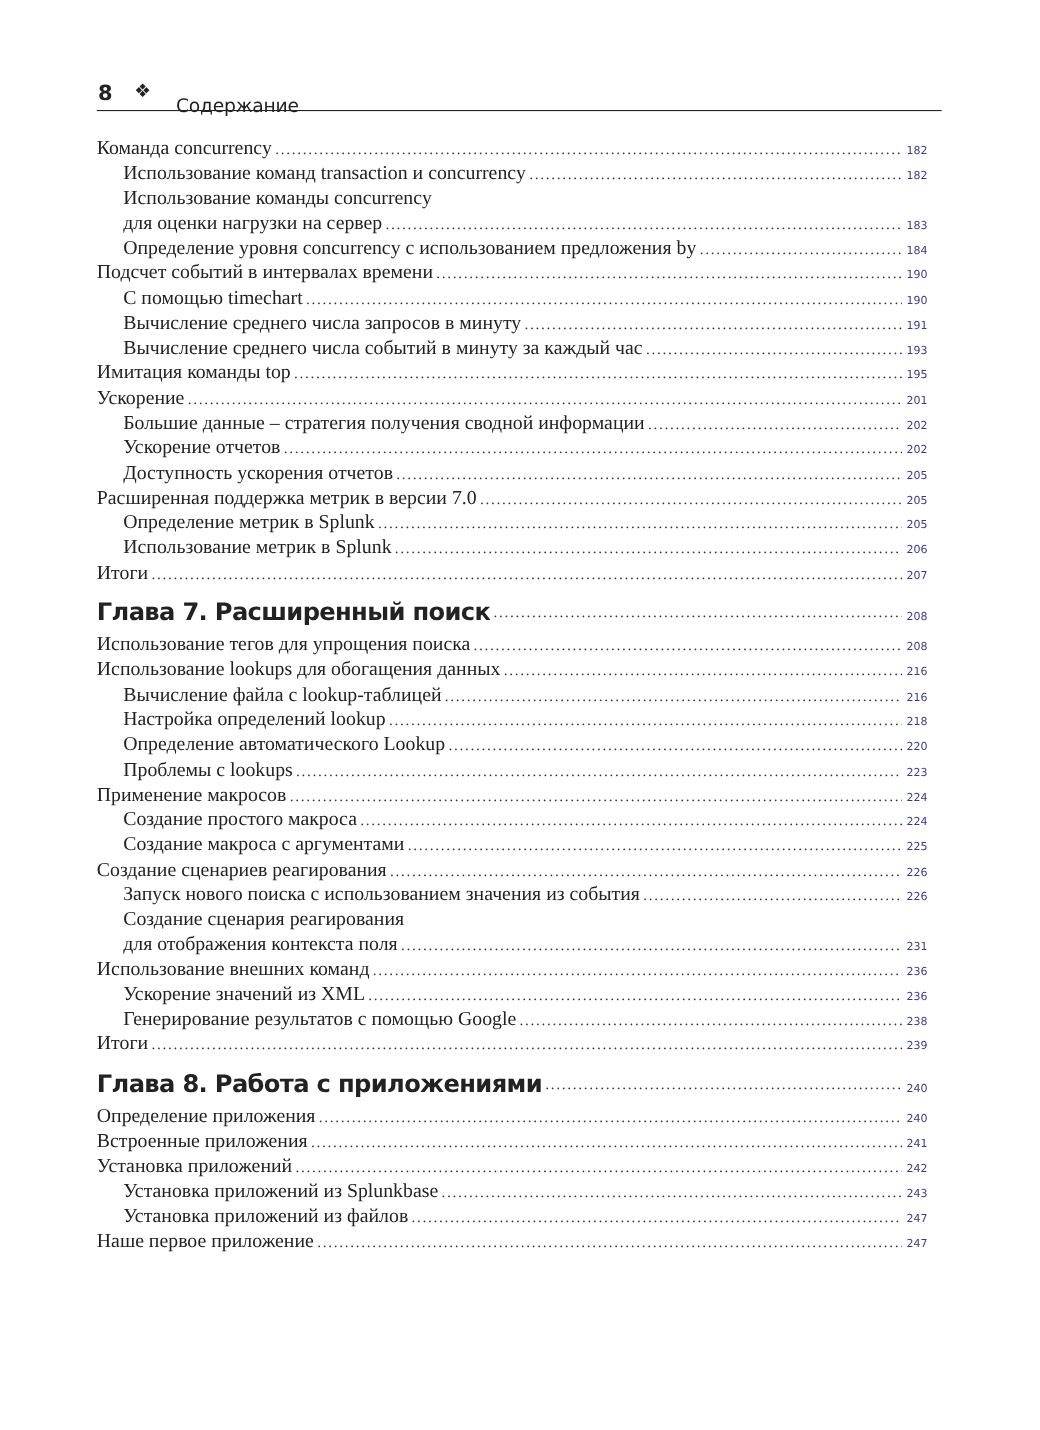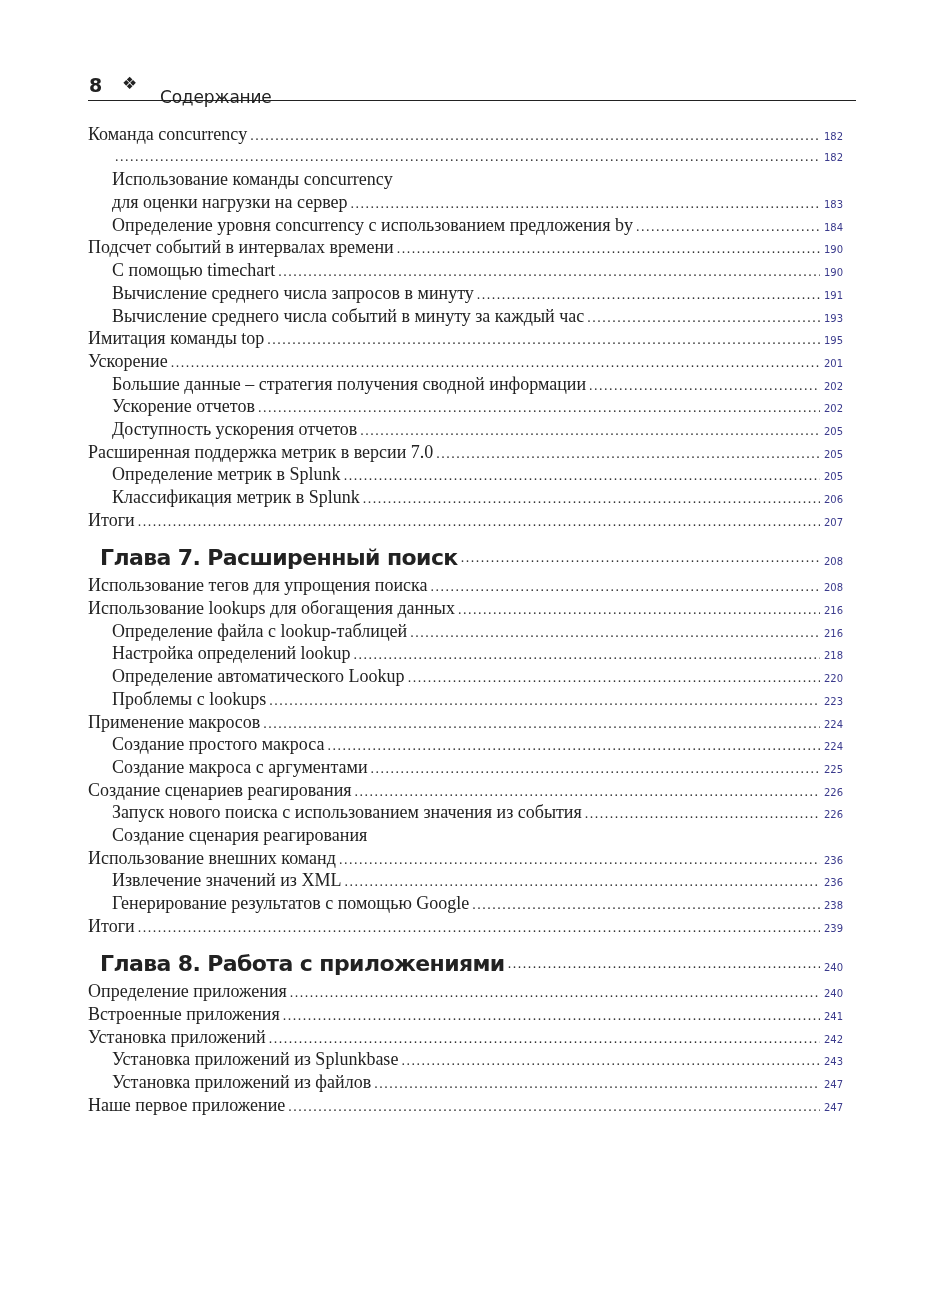--- a/index.html
+++ b/index.html
@@ -30,21 +30,21 @@
   }
   .page-num {
     flex: 0 0 32px; color: #3a3a8c;
     font-family: "DejaVu Sans", sans-serif; font-size: 10px;
   }
   .row.chapter {
     height: 30px; line-height: 30px; margin-top: 12px; margin-bottom: 1px;
   }
   .row.chapter .title {
     font-family: "DejaVu Sans", sans-serif; font-weight: bold; font-size: 22px;
-    letter-spacing: -0.6px; color: #222; margin-left: 12px;
+    letter-spacing: -0.6px; color: #222;
   }
   .row.chapter .leader { align-self: flex-end; }
   .row.chapter .page-num { align-self: flex-end; line-height: 22px; }
 </style>
 </head>
 <body>
 
 <div class="page">
   <div class="running-head">
     <span class="rh-num">8</span>
@@ -52,20 +52,21 @@
     <span class="rh-title">Содержание</span>
   </div>
 
   <div class="toc" id="toc">
       <div class="row">
         <span class="title">Команда concurrency</span>
         <span class="leader"></span>
         <span class="page-num">182</span>
       </div>
       <div class="row lvl2">
+        <span class="title">Использование команд transaction и concurrency</span>
         <span class="leader"></span>
         <span class="page-num">182</span>
       </div>
       <div class="row lvl2">
         <span class="title">Использование команды concurrency</span>
       </div>
       <div class="row lvl2">
         <span class="title">для оценки нагрузки на сервер</span>
         <span class="leader"></span>
         <span class="page-num">183</span>
@@ -124,21 +125,21 @@
         <span class="title">Расширенная поддержка метрик в версии 7.0</span>
         <span class="leader"></span>
         <span class="page-num">205</span>
       </div>
       <div class="row lvl2">
         <span class="title">Определение метрик в Splunk</span>
         <span class="leader"></span>
         <span class="page-num">205</span>
       </div>
       <div class="row lvl2">
-        <span class="title">Классификация метрик в Splunk</span>
+        <span class="title">Использование метрик в Splunk</span>
         <span class="leader"></span>
         <span class="page-num">206</span>
       </div>
       <div class="row">
         <span class="title">Итоги</span>
         <span class="leader"></span>
         <span class="page-num">207</span>
       </div>
       <div class="row chapter">
         <span class="title">Глава 7. Расширенный поиск</span>
@@ -149,21 +150,21 @@
         <span class="title">Использование тегов для упрощения поиска</span>
         <span class="leader"></span>
         <span class="page-num">208</span>
       </div>
       <div class="row">
         <span class="title">Использование lookups для обогащения данных</span>
         <span class="leader"></span>
         <span class="page-num">216</span>
       </div>
       <div class="row lvl2">
-        <span class="title">Определение файла с lookup-таблицей</span>
+        <span class="title">Вычисление файла с lookup-таблицей</span>
         <span class="leader"></span>
         <span class="page-num">216</span>
       </div>
       <div class="row lvl2">
         <span class="title">Настройка определений lookup</span>
         <span class="leader"></span>
         <span class="page-num">218</span>
       </div>
       <div class="row lvl2">
         <span class="title">Определение автоматического Lookup</span>
@@ -196,27 +197,32 @@
         <span class="page-num">226</span>
       </div>
       <div class="row lvl2">
         <span class="title">Запуск нового поиска с использованием значения из события</span>
         <span class="leader"></span>
         <span class="page-num">226</span>
       </div>
       <div class="row lvl2">
         <span class="title">Создание сценария реагирования</span>
       </div>
+      <div class="row lvl2">
+        <span class="title">для отображения контекста поля</span>
+        <span class="leader"></span>
+        <span class="page-num">231</span>
+      </div>
       <div class="row">
         <span class="title">Использование внешних команд</span>
         <span class="leader"></span>
         <span class="page-num">236</span>
       </div>
       <div class="row lvl2">
-        <span class="title">Извлечение значений из XML</span>
+        <span class="title">Ускорение значений из XML</span>
         <span class="leader"></span>
         <span class="page-num">236</span>
       </div>
       <div class="row lvl2">
         <span class="title">Генерирование результатов с помощью Google</span>
         <span class="leader"></span>
         <span class="page-num">238</span>
       </div>
       <div class="row">
         <span class="title">Итоги</span>

